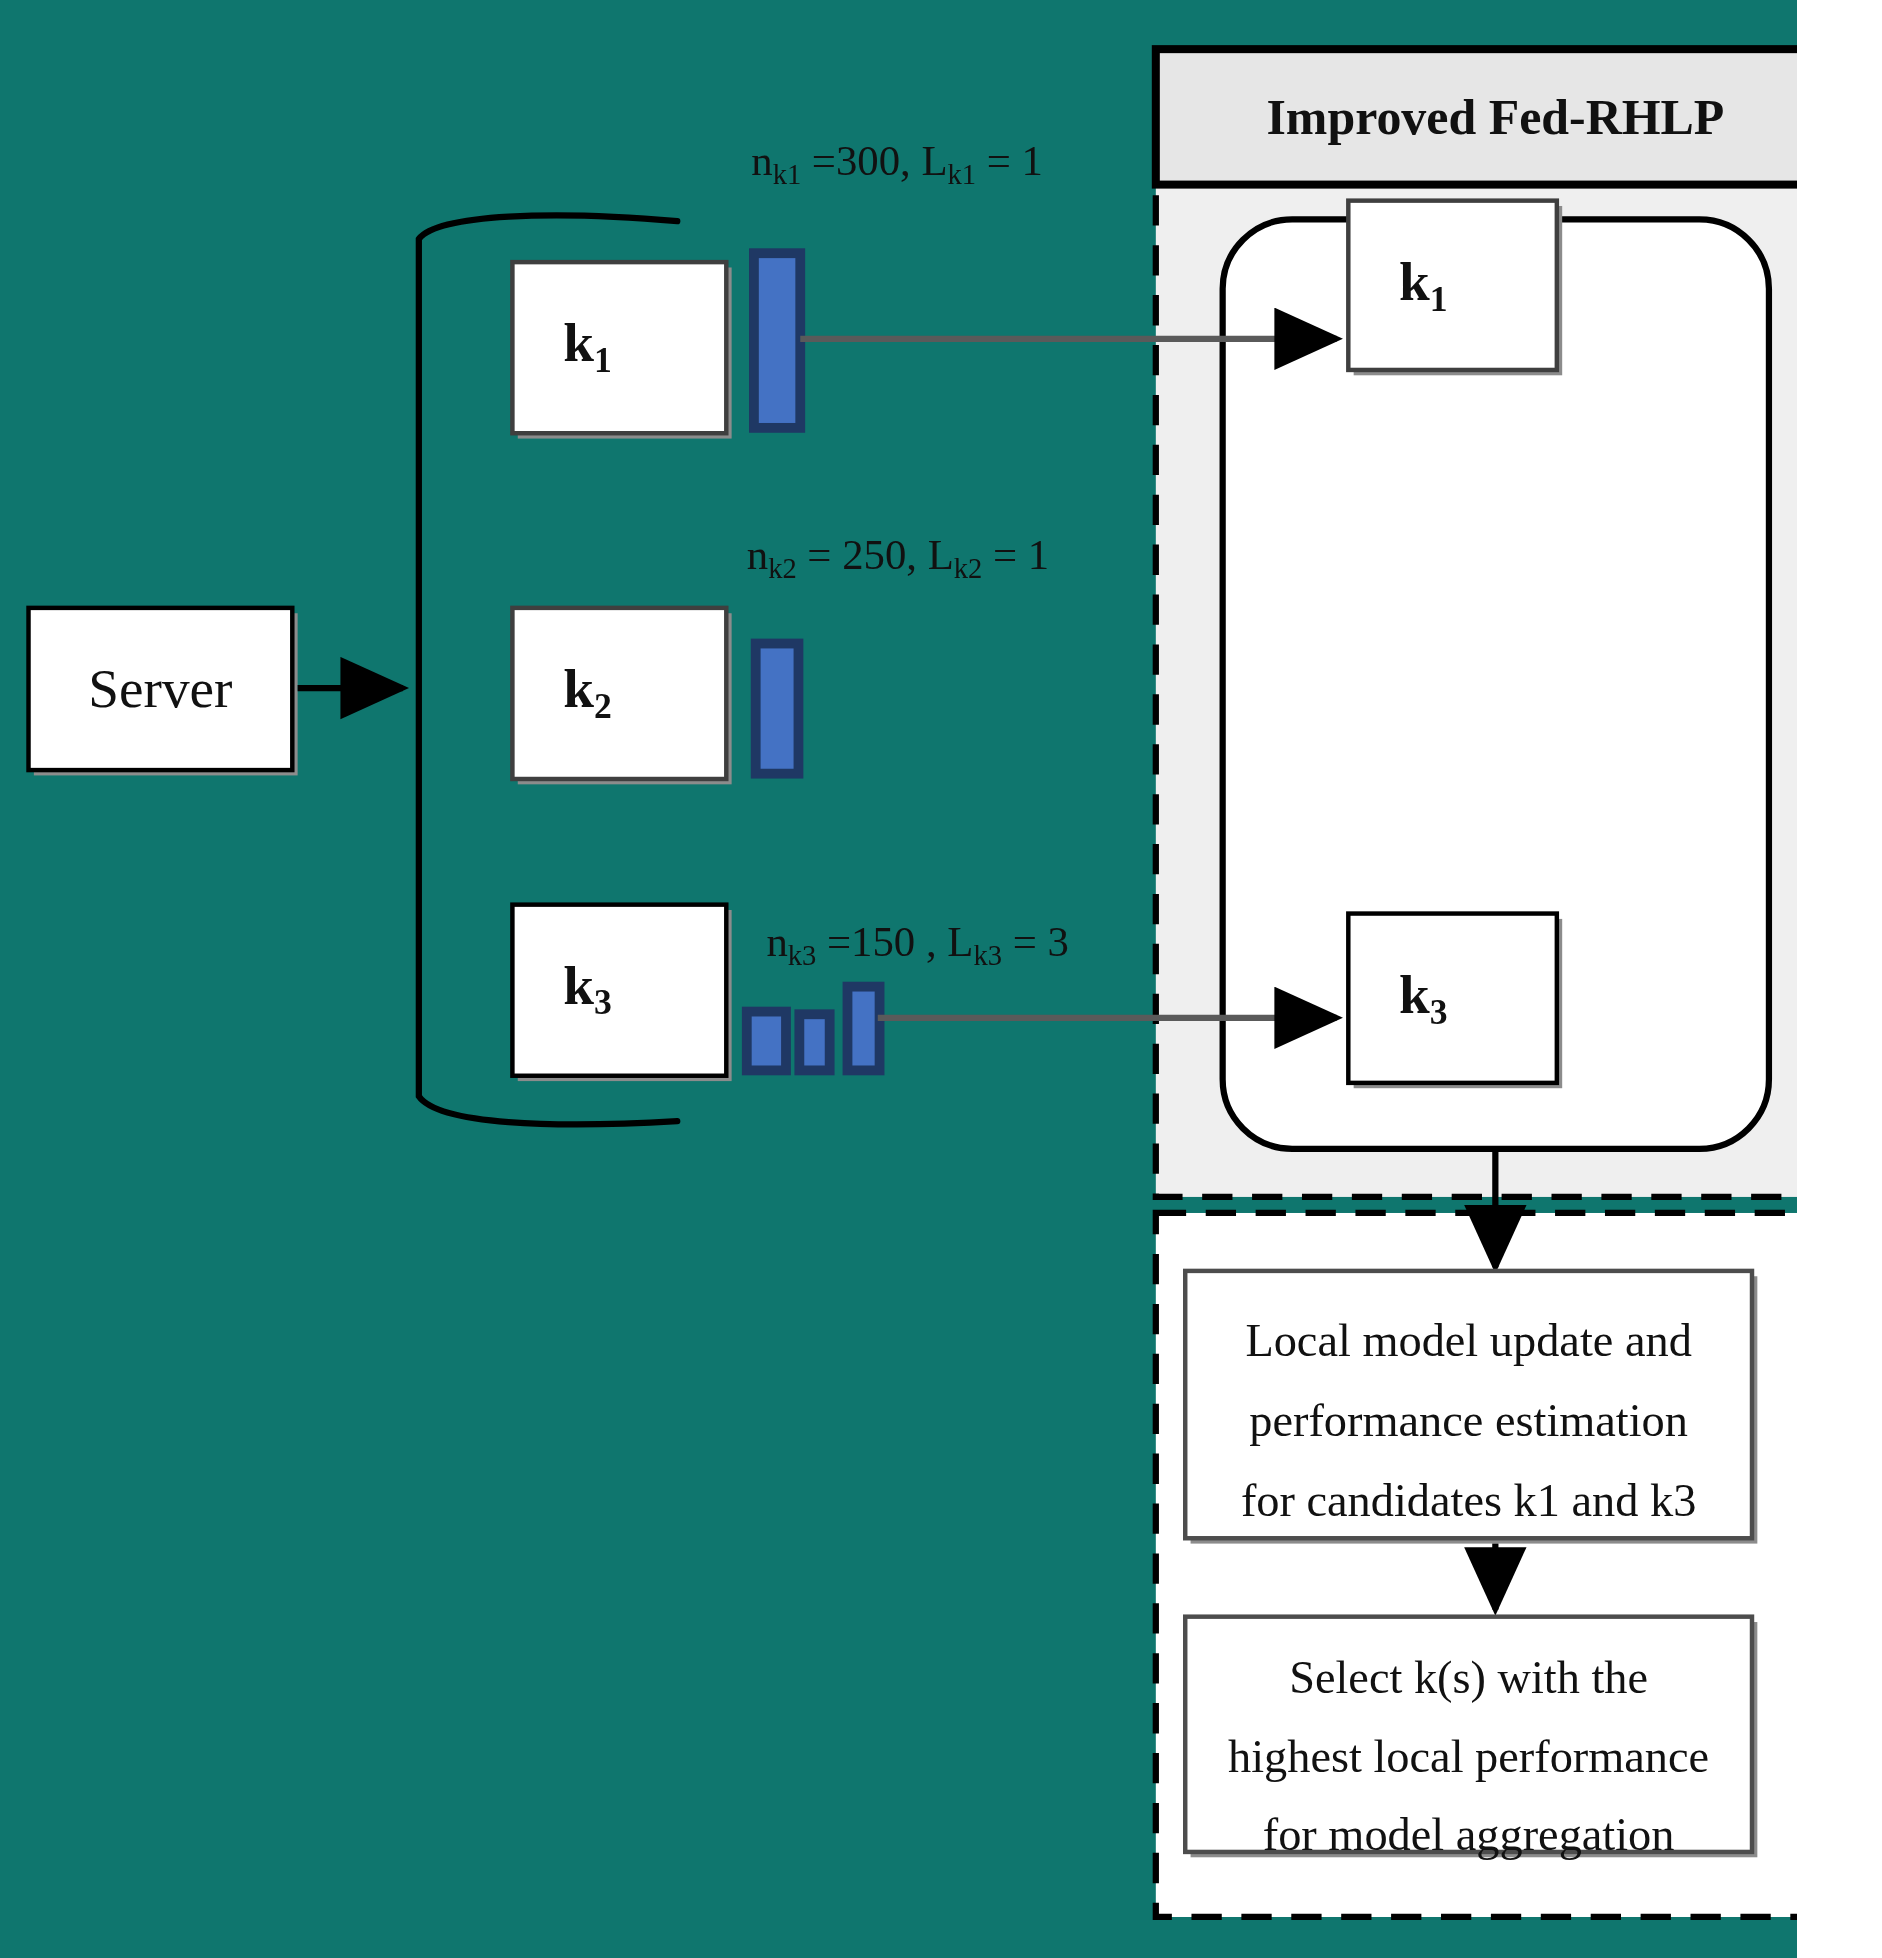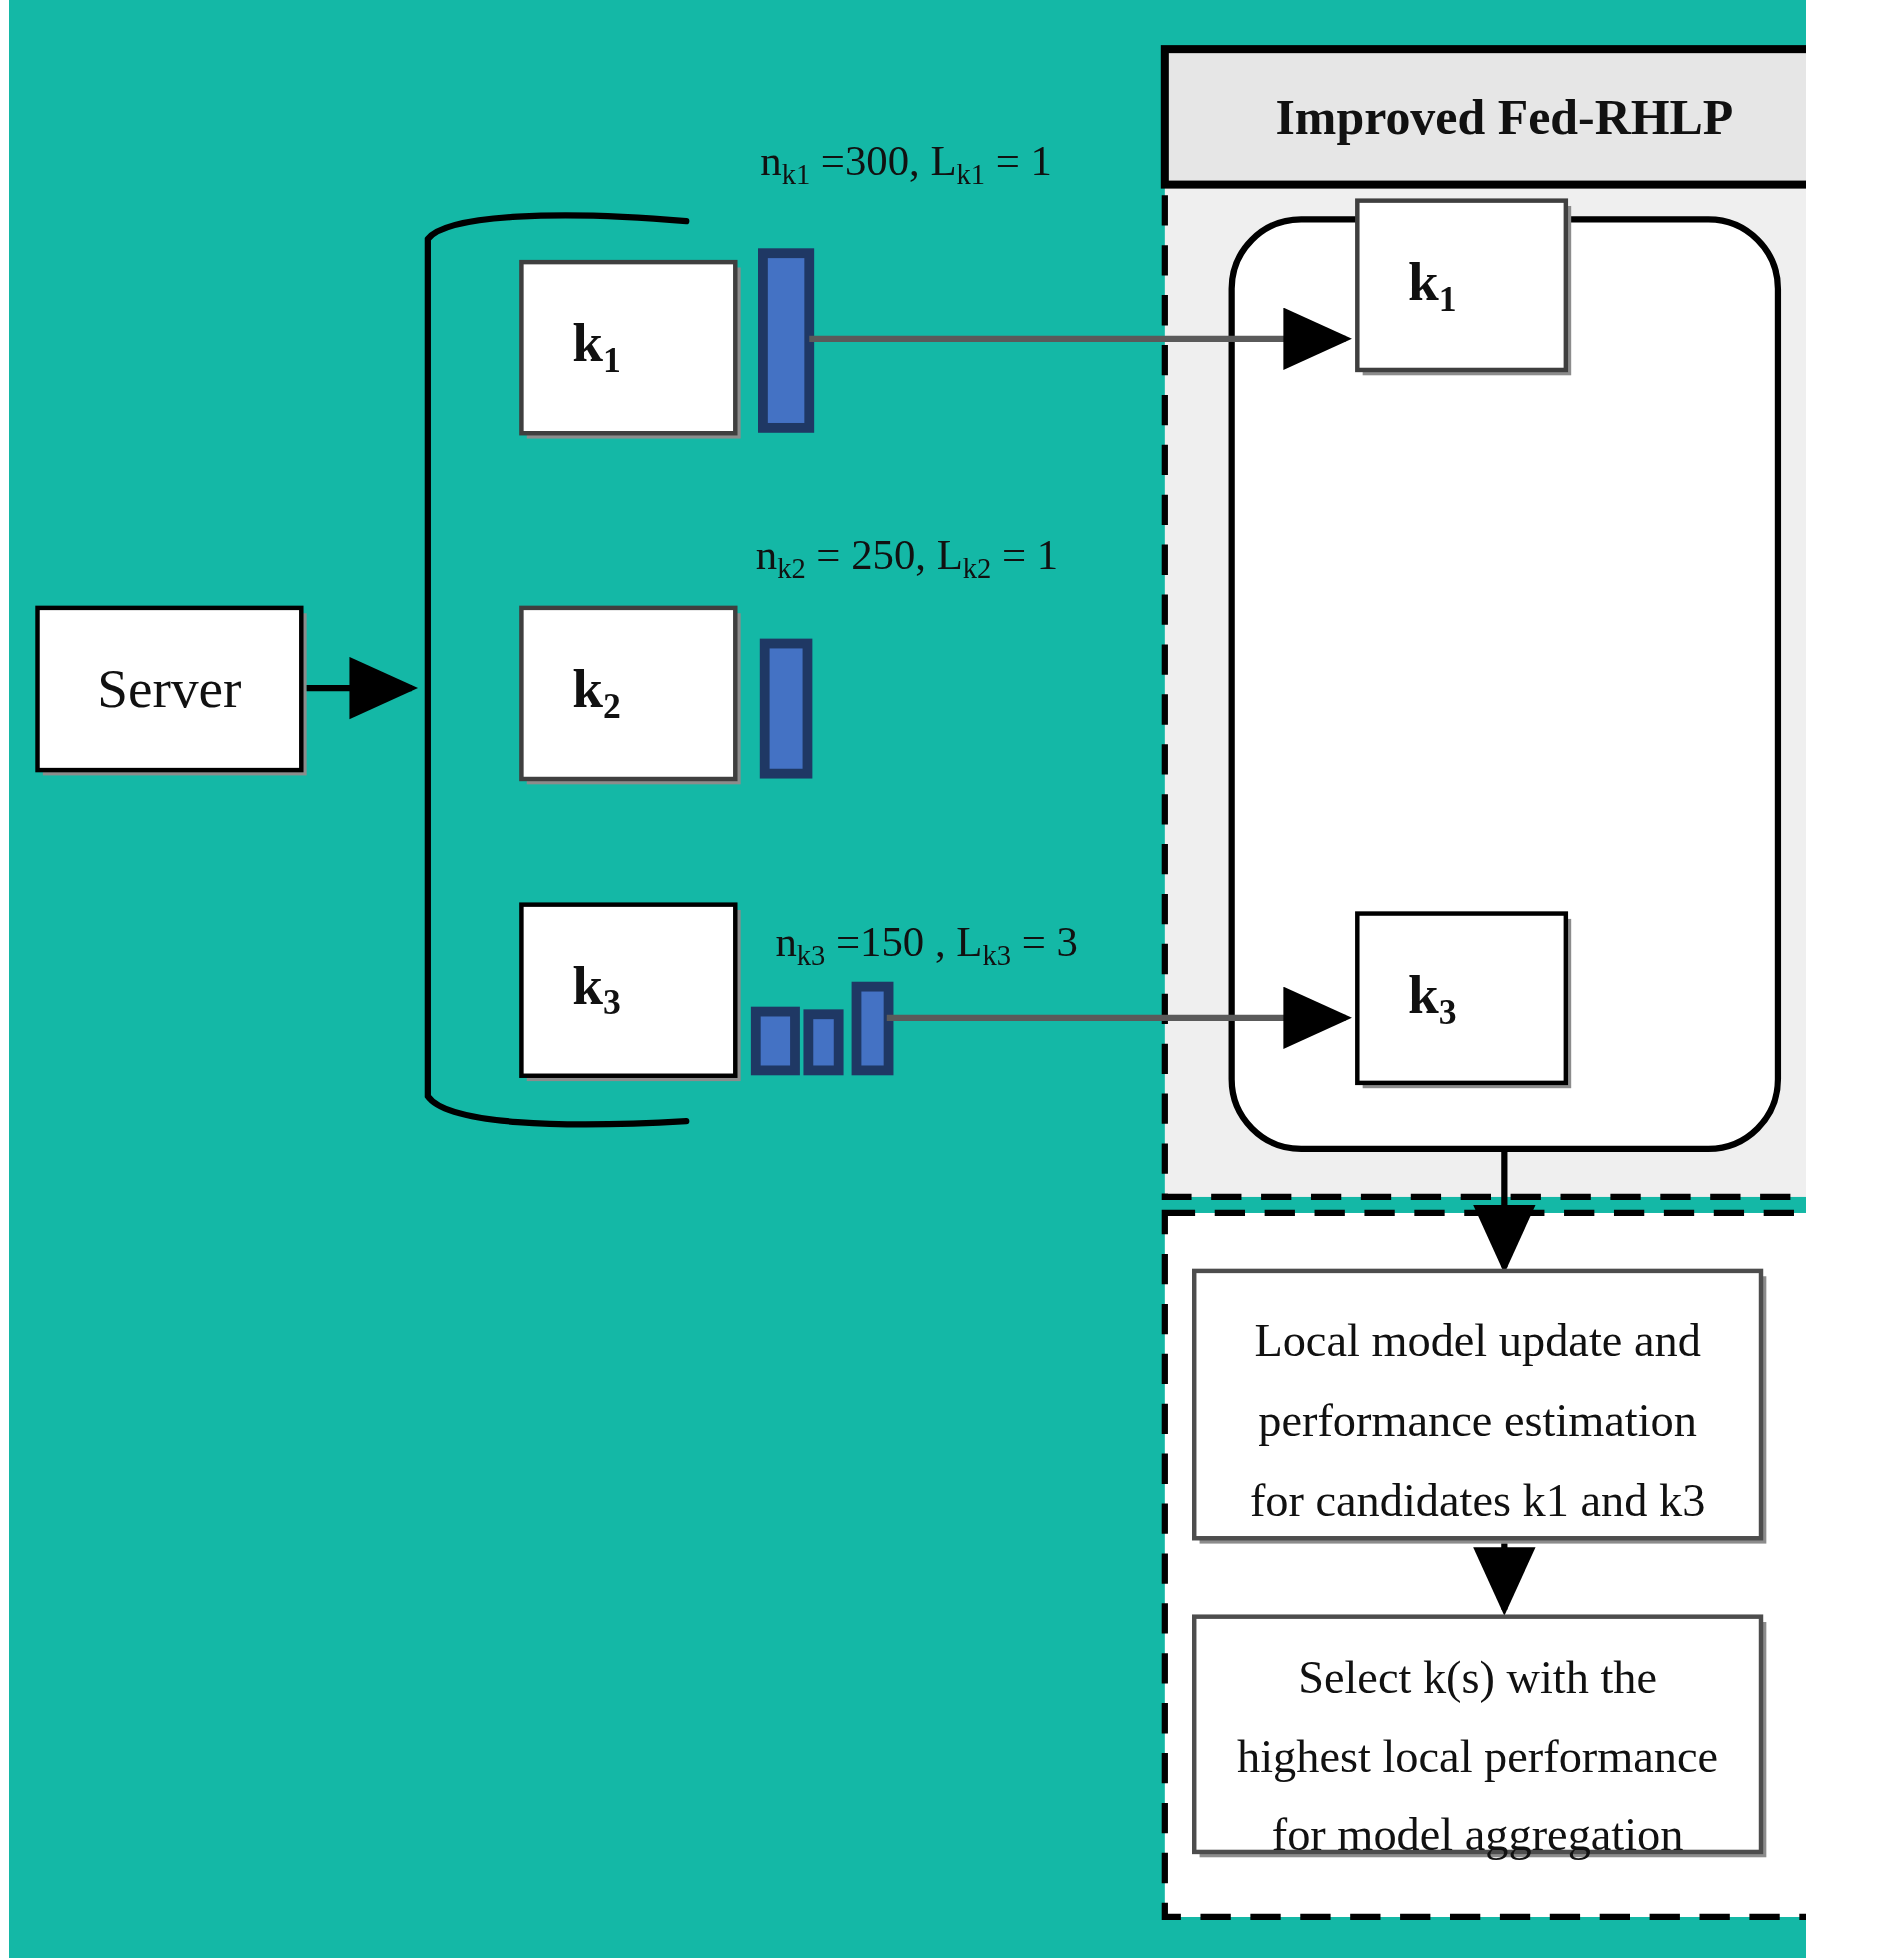--- a/index.html
+++ b/index.html
@@ -4,24 +4,23 @@
 <style>
   html, body {
     margin: 0;
     padding: 0;
     background: #ffffff;
   }
   #page {
     position: relative;
     width: 1797px;
     height: 1959px;
-    background: #14b8a6;
+    background: #0f766e;
     font-family: "Liberation Serif", "DejaVu Serif", serif;
     overflow: hidden;
-    margin-left: 9px;
   }
   svg.diagram {
     position: absolute;
     top: 0;
     left: 0;
     width: 1883px;
     height: 1959px;
   }
   .box-label {
     font-family: "Liberation Serif", "DejaVu Serif", serif;

